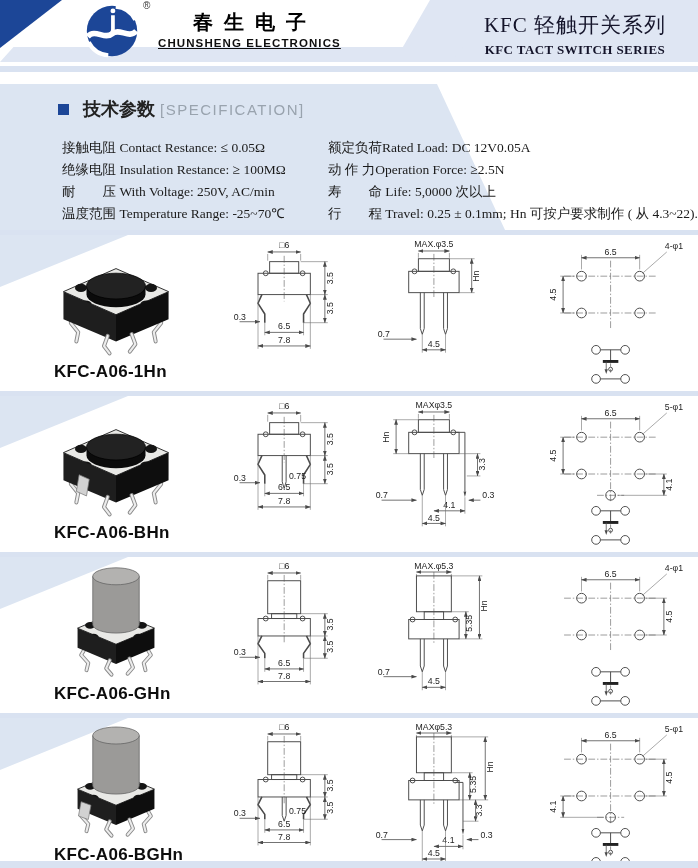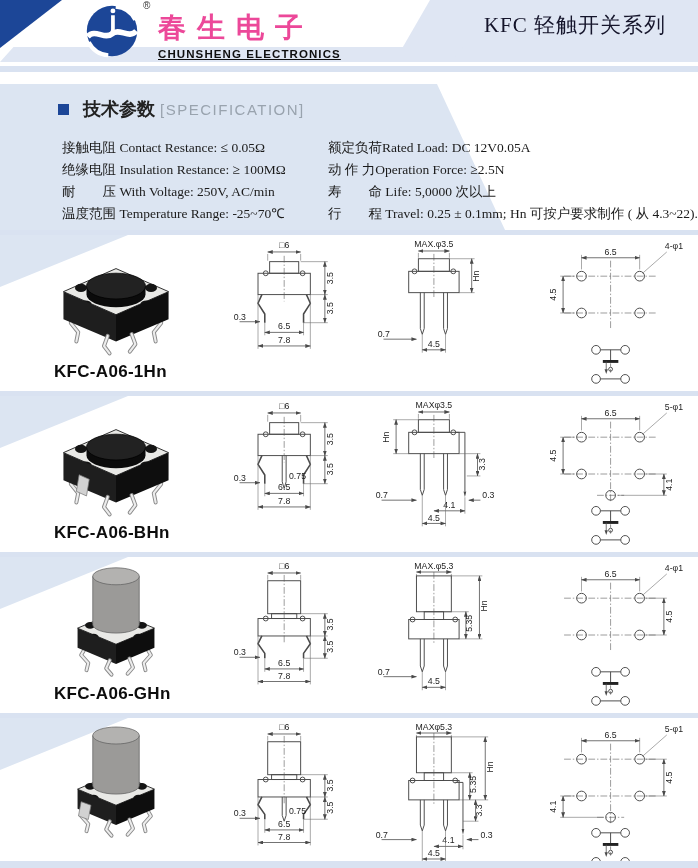--- a/index.html
+++ b/index.html
@@ -10,21 +10,21 @@
   .hdr { position:relative; height:62px; background:#fff; overflow:hidden; }
   .hdr-right { position:absolute; left:430px; top:0; width:360px; height:62px;
                background:#dfe6f3; transform:skewX(-30deg); transform-origin:0 0; }
   .hdr-band { position:absolute; left:0; bottom:0; height:15px; width:450px;
               background:#dfe6f3; transform:skewX(-42deg); transform-origin:left bottom; }
   .hdr-corner { position:absolute; top:0; left:0; width:0; height:0;
                 border-top:48px solid #1c4697; border-right:62px solid transparent; }
   .logo { position:absolute; left:84px; top:3px; width:56px; height:56px; }
   .reg { position:absolute; left:143px; top:0px; font-size:10px; color:#333; }
   .brand { position:absolute; left:158px; top:9px; }
-  .brand-cn { font-size:28px; font-weight:bold; letter-spacing:11px; color:#ec4899; white-space:nowrap; }
+  .brand-cn { font-size:20px; font-weight:bold; letter-spacing:11px; color:#000000; white-space:nowrap;margin-left:35px; }
   .brand-en { font-size:11.5px; font-weight:bold; letter-spacing:1.1px; color:#0e0e0e; margin-top:1px;text-decoration:underline; }
   .titleblk { position:absolute; right:32px; top:11px; text-align:center;
               font-family:"Liberation Serif", serif; color:#14142a; }
   .title-cn { font-size:21px; letter-spacing:1px; }
   .title-en { font-size:13px; font-weight:bold; letter-spacing:.4px; margin-top:3px; }
   .hdr-rule { position:relative; height:14px; background:#fff; }
   .hdr-rule::before { content:""; position:absolute; top:4px; left:0; right:0; height:6px; background:#d9e2f1; }
 
   
   .spec { position:relative; height:146px; }
@@ -90,20 +90,21 @@
       <path d="M31,13 v15 q0,7 -8,7" stroke="#fff" stroke-width="4" fill="none"></path>
       <circle cx="31" cy="8.5" r="2.6" fill="#fff"></circle>
     </svg>
     <div class="reg">®</div>
     <div class="brand">
       <div class="brand-cn">春生电子</div>
       <div class="brand-en">CHUNSHENG ELECTRONICS</div>
     </div>
     <div class="titleblk">
       <div class="title-cn">KFC 轻触开关系列</div>
+      <div class="title-en">KFC TACT SWITCH SERIES</div>
     </div>
   </div>
   <div class="hdr-rule"></div>
 
   <section class="spec">
     <div class="spec-bg"></div>
     <h2 class="spec-head">
       <span class="spec-bullet"></span>
       <span>技术参数</span>
       <span class="spec-en">[SPECIFICATION]</span>
@@ -559,20 +560,21 @@
           <path d="M69,14 v56 a26,9.5 0 0 0 52,0 v-56" fill="#9b9a98" stroke="#5e5e5e" stroke-width="0.8"></path>
           <ellipse cx="95" cy="14" rx="26" ry="9.5" fill="#b3b2b0" stroke="#5e5e5e" stroke-width="0.8"></ellipse>
         </g>
         <g>
           <polyline class="legO" points="88,110 84,119 90,126"></polyline>
             <polyline class="legI" points="88,110 84,119 90,126"></polyline>
           <polyline class="legO" points="110,108 114,118 108,125"></polyline>
             <polyline class="legI" points="110,108 114,118 108,125"></polyline>
         </g>
       </svg>
+      <div class="pname">KFC-A06-BGHn</div>
     </div>
 
     <svg class="draw front" viewBox="0 0 118 156">
       <text class="d" x="59" y="10" text-anchor="middle">□6</text>
       <line class="dim" x1="42" y1="14" x2="76" y2="14" marker-start="url(#ar)" marker-end="url(#ar)"></line>
       <line class="ext" x1="42" y1="16" x2="42" y2="21"></line>
         <line class="ext" x1="76" y1="16" x2="76" y2="21"></line>
       <rect class="ln" x="42" y="22" width="34" height="34"></rect>
       <rect class="ln" x="46" y="56" width="26" height="5"></rect>
       <circle class="ln" cx="40" cy="61" r="2.5"></circle>

